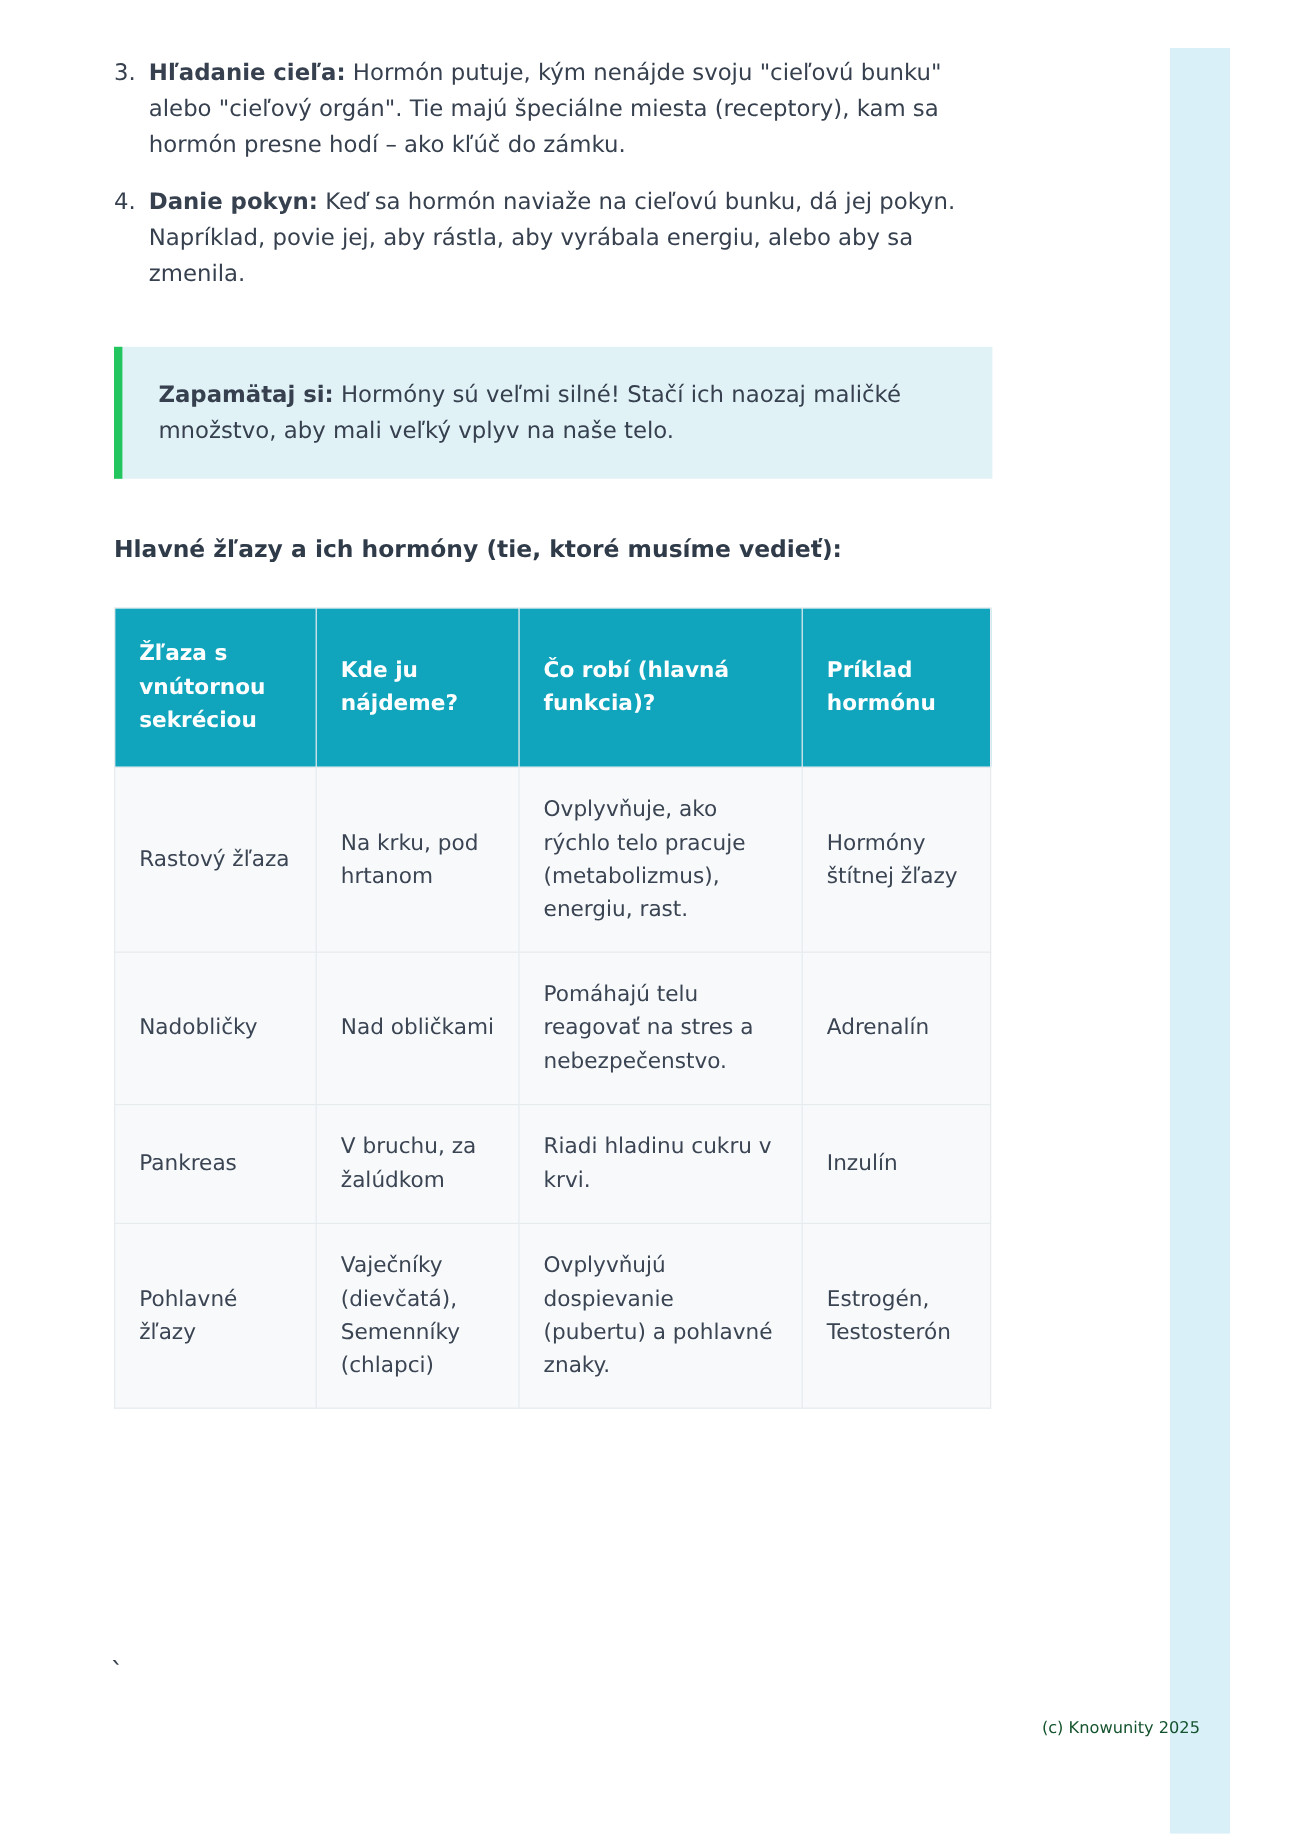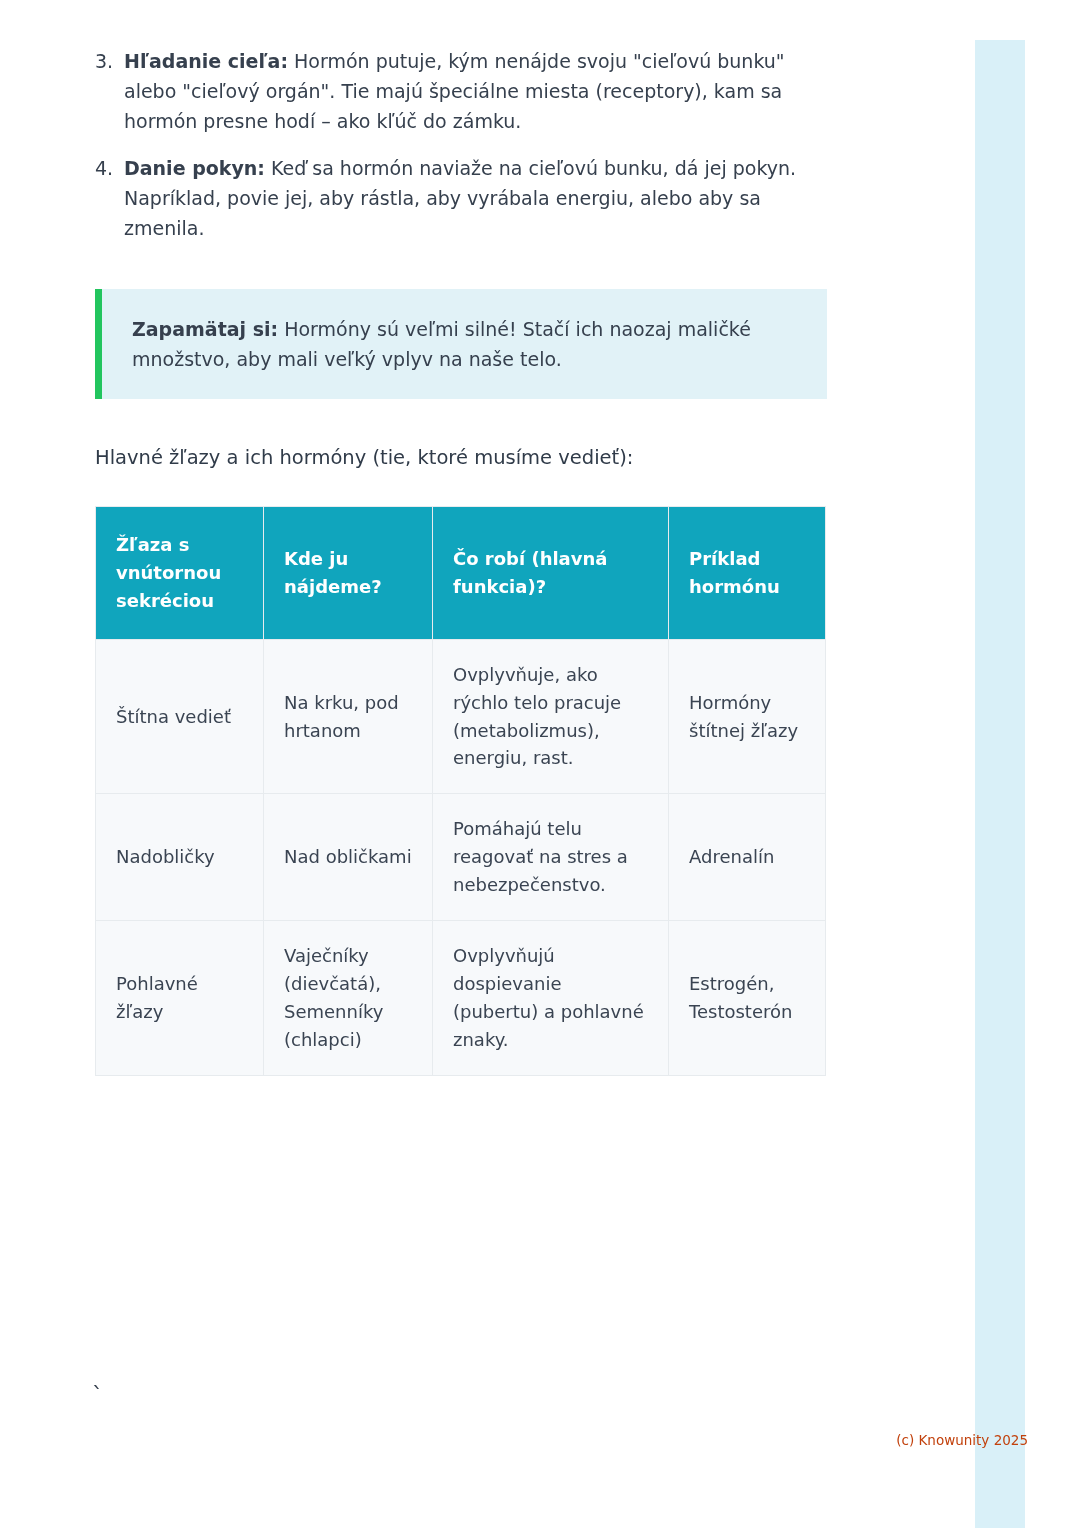--- a/index.html
+++ b/index.html
@@ -31,21 +31,21 @@
     margin-top: 46px;
     background: #e1f2f7;
     border-left: 7px solid #22c55e;
     padding: 25px 30px;
     font-size: 19px;
     line-height: 1.58;
   }
   .section-heading {
     margin-top: 47px;
     font-size: 19.5px;
-    font-weight: normal;
+    font-weight: bold;
     color: #303b49;
   }
   table.glands {
     margin-top: 37px;
     border-collapse: collapse;
     width: 730px;
     font-size: 18px;
     line-height: 1.55;
     table-layout: fixed;
   }
@@ -70,23 +70,23 @@
     color: #3a4452;
   }
   .stray-char {
     position: absolute;
     left: 92px; top: 1382px;
     font-size: 22px;
     color: #36404e;
   }
   .footer {
     position: absolute;
-    right: 52px; top: 1432px;
+    right: 80px; top: 1432px;
     font-size: 13.5px;
-    color: #c2410c;
+    color: #14532d;
   }
 </style>
 </head>
 <body>
 
 <div class="side-strip"></div>
 
 <div class="content">
 
   <div class="olist">
@@ -116,30 +116,36 @@
     <thead>
       <tr>
         <th>Žľaza s vnútornou sekréciou</th>
         <th>Kde ju nájdeme?</th>
         <th>Čo robí (hlavná funkcia)?</th>
         <th>Príklad hormónu</th>
       </tr>
     </thead>
     <tbody>
       <tr>
-        <td>Štítna vedieť</td>
+        <td>Rastový žľaza</td>
         <td>Na krku, pod hrtanom</td>
         <td>Ovplyvňuje, ako rýchlo telo pracuje (metabolizmus), energiu, rast.</td>
         <td>Hormóny štítnej žľazy</td>
       </tr>
       <tr>
         <td>Nadobličky</td>
         <td>Nad obličkami</td>
         <td>Pomáhajú telu reagovať na stres a nebezpečenstvo.</td>
         <td>Adrenalín</td>
+      </tr>
+      <tr>
+        <td>Pankreas</td>
+        <td>V bruchu, za žalúdkom</td>
+        <td>Riadi hladinu cukru v krvi.</td>
+        <td>Inzulín</td>
       </tr>
       <tr>
         <td>Pohlavné žľazy</td>
         <td>Vaječníky (dievčatá), Semenníky (chlapci)</td>
         <td>Ovplyvňujú dospievanie (pubertu) a pohlavné znaky.</td>
         <td>Estrogén, Testosterón</td>
       </tr>
     </tbody>
   </table>
 

